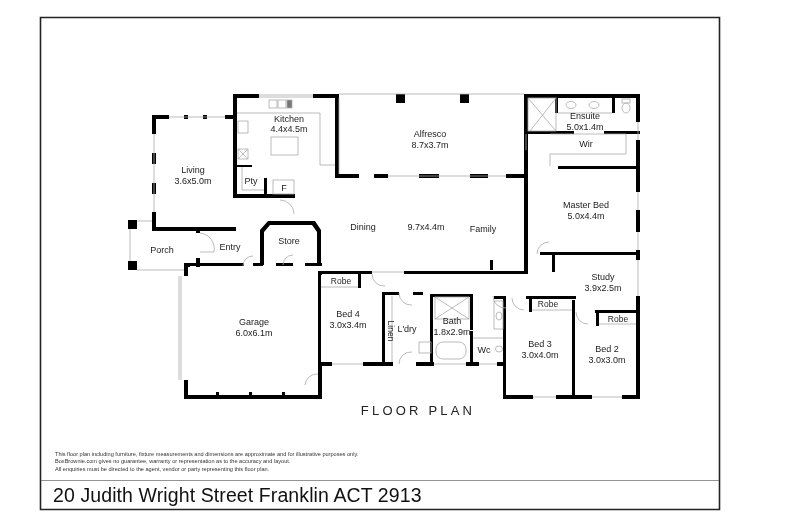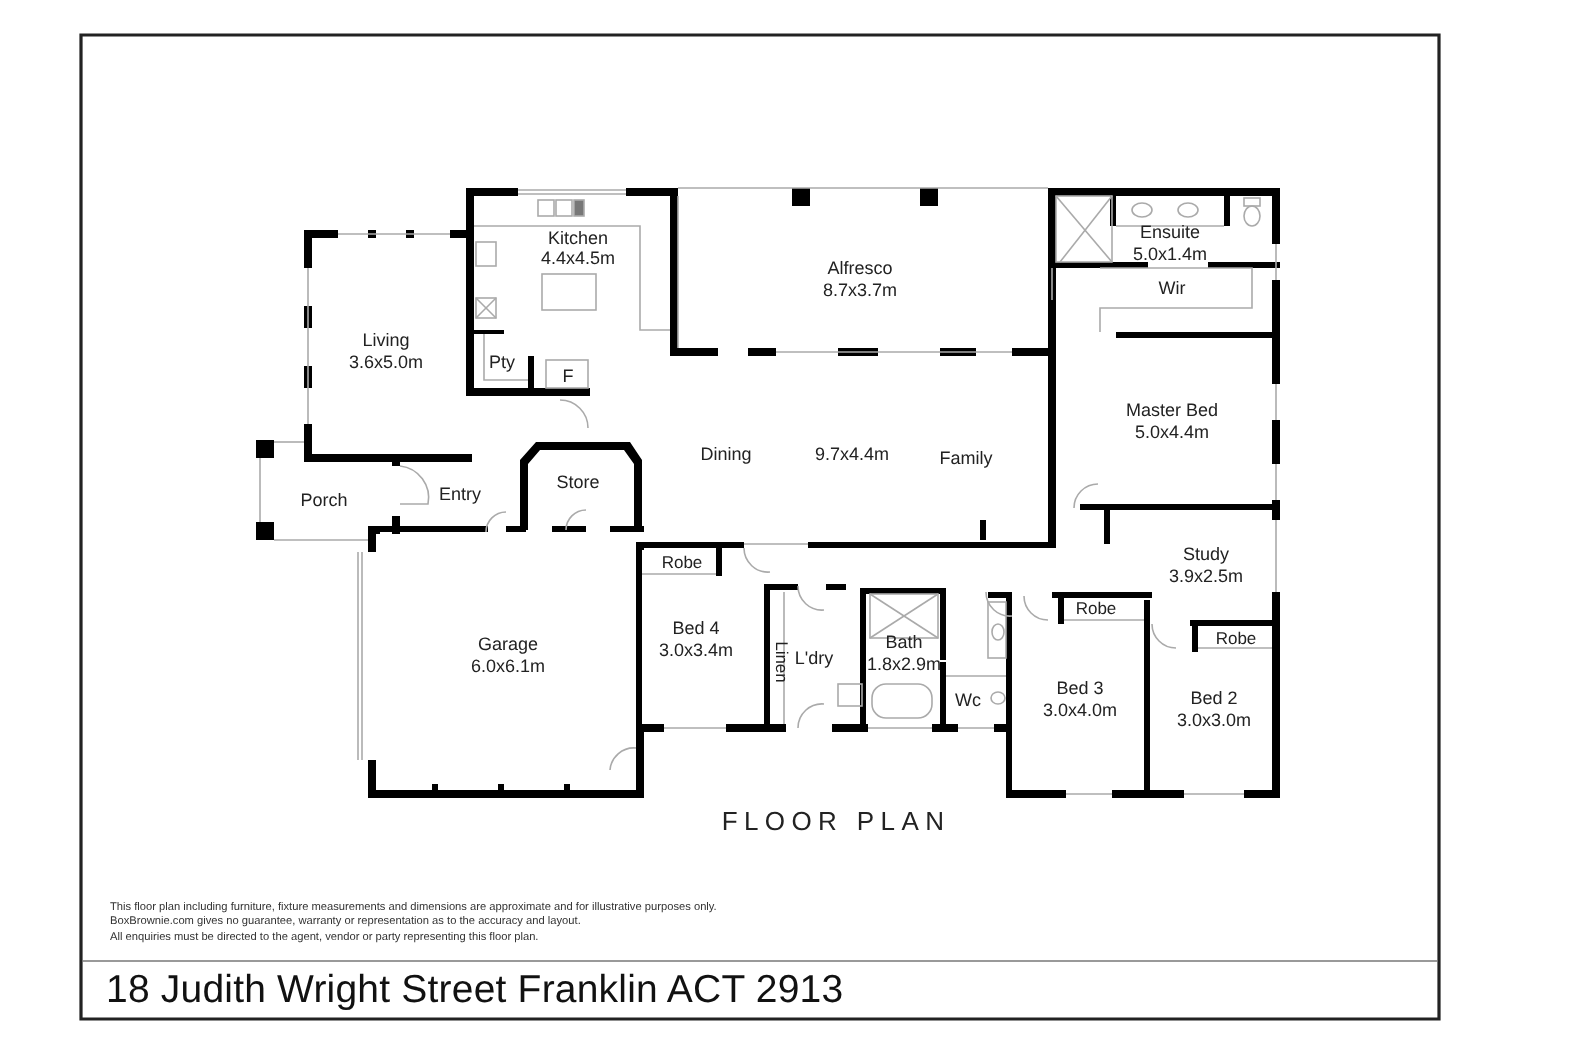--- a/index.html
+++ b/index.html
@@ -389,13 +389,13 @@
     <text class="title-floor" x="418" y="415">FLOOR PLAN</text>
   </g>
 </svg>
 
 <div class="disclaimer">
   <div>This floor plan including furniture, fixture measurements and dimensions are approximate and for illustrative purposes only.</div>
   <div>BoxBrownie.com gives no guarantee, warranty or representation as to the accuracy and layout.</div>
   <div>All enquiries must be directed to the agent, vendor or party representing this floor plan.</div>
 </div>
 
-<div class="address">18 Judith Wright Street Franklin ACT 2913</div>
+<div class="address">20 Judith Wright Street Franklin ACT 2913</div>
 
 </body></html>

